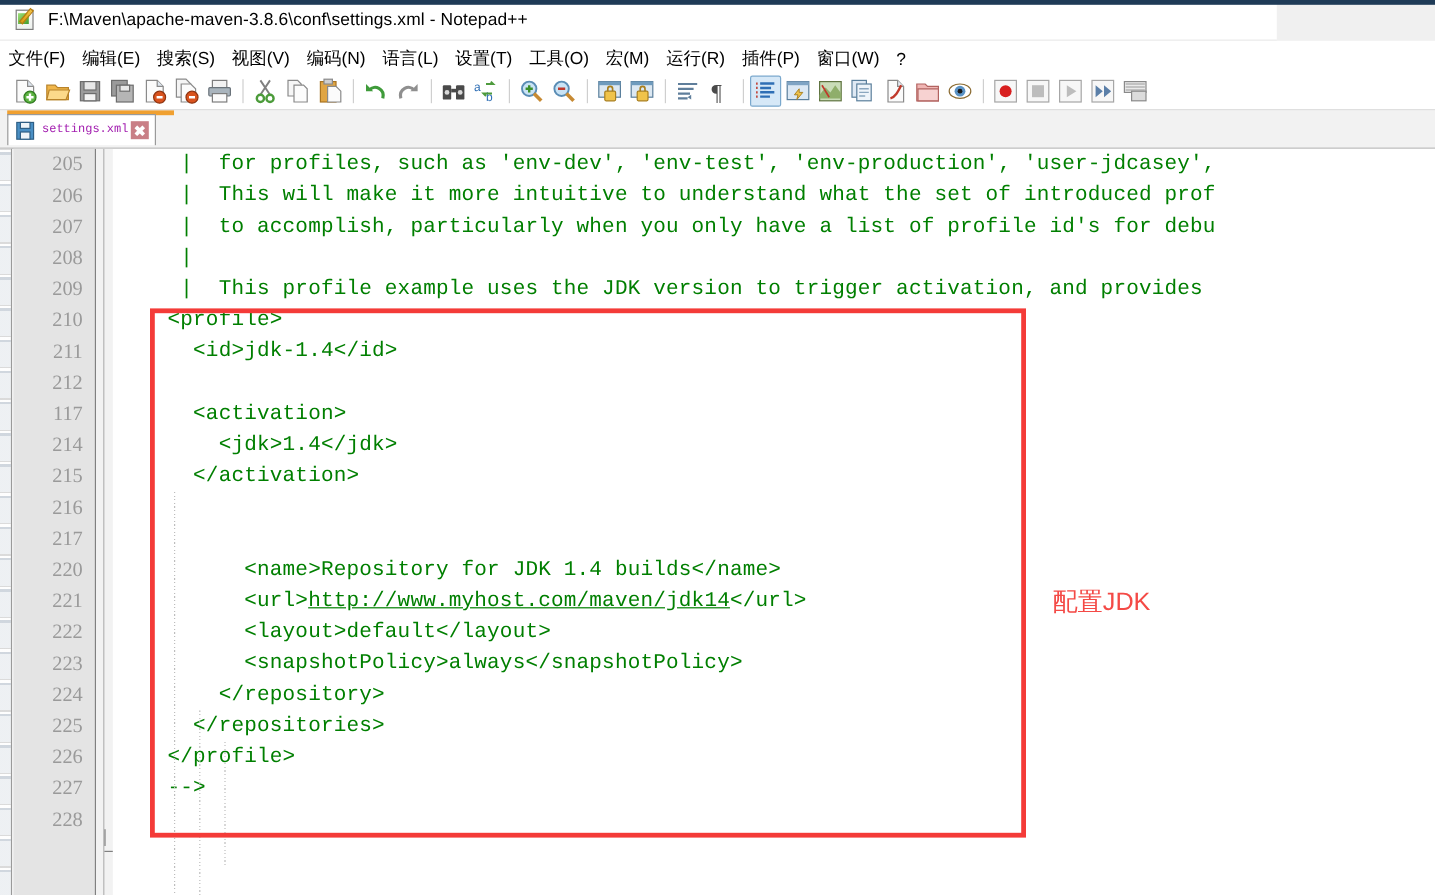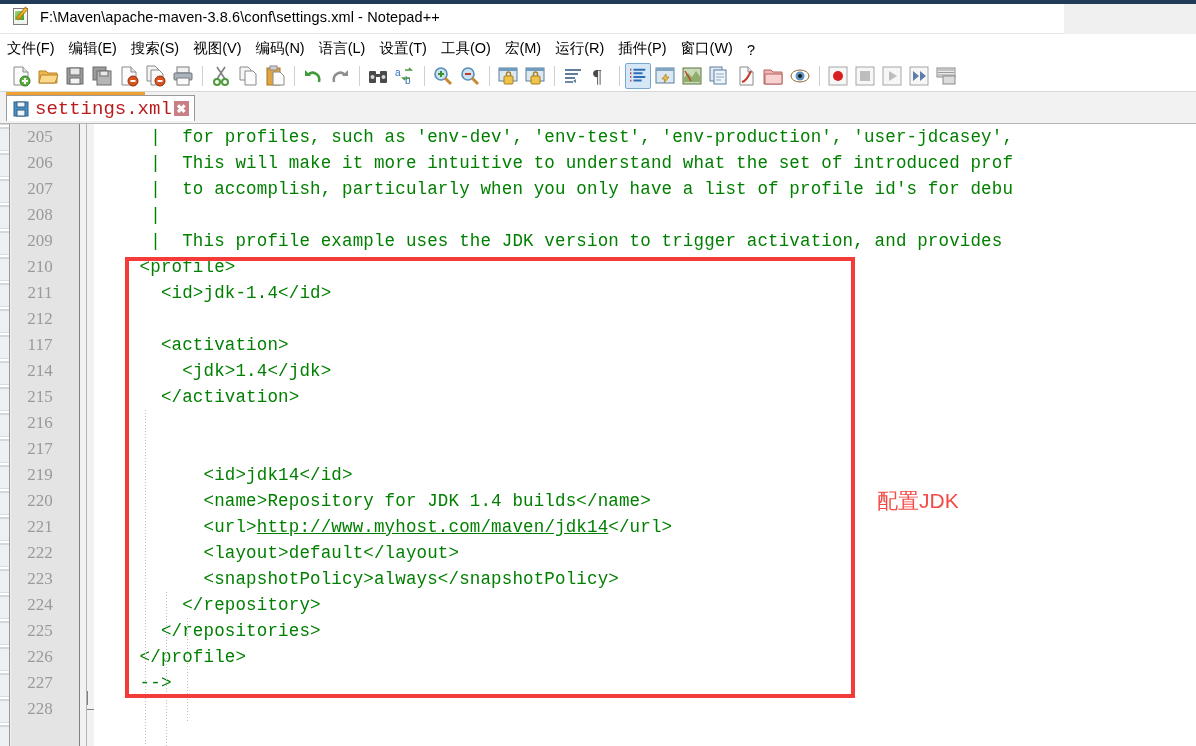--- a/index.html
+++ b/index.html
@@ -112,21 +112,21 @@
   .tab-topbar {
     position: absolute; left: 6px; top: 0px; width: 139px; height: 4px;
     background: #f0a030;
   }
   .tab-icon {
     position: relative;
     width: 16px; height: 16px; margin-right: 6px; flex: 0 0 auto;
   }
   .tab-label {
     font-family: "Liberation Mono", monospace;
-    font-size: 19px; color: #b91c1c; white-space: nowrap;
+    font-size: 10px; color: #a21caf; white-space: nowrap;
   }
   .tab-close {
     width: 15px; height: 15px; margin-left: 2px;
     background: #c97f86;
     color: #ffffff;
     font-size: 12px; font-weight: bold;
     display: flex; align-items: center; justify-content: center;
     line-height: 1;
     flex: 0 0 auto;
   }
@@ -176,21 +176,21 @@
     position: absolute; left: 0; top: 0; width: 1185px; height: 622px;
   }
   .line {
     position: relative;
     height: 26px;
     line-height: 26px;
     white-space: pre;
   }
   .ln {
     position: absolute; left: 0; top: 0;
-    width: 58px; text-align: center;
+    width: 58px; text-align: right;
     font-family: "Liberation Serif", serif;
     font-size: 17px;
     color: #9a9a9a;
   }
   .code {
     position: absolute; left: 86px; top: 0;
     font-family: "Liberation Mono", monospace;
     font-size: 17.5px;
     color: #007f00;
     white-space: pre;
@@ -570,21 +570,20 @@
         <div class="line"><span class="ln">208</span><span class="code">     |</span></div>
         <div class="line"><span class="ln">209</span><span class="code">     |  This profile example uses the JDK version to trigger activation, and provides</span></div>
         <div class="line"><span class="ln">210</span><span class="code">    &lt;profile&gt;</span></div>
         <div class="line"><span class="ln">211</span><span class="code">      &lt;id&gt;jdk-1.4&lt;/id&gt;</span></div>
         <div class="line"><span class="ln">212</span><span class="code"></span></div>
         <div class="line"><span class="ln">117</span><span class="code">      &lt;activation&gt;</span></div>
         <div class="line"><span class="ln">214</span><span class="code">        &lt;jdk&gt;1.4&lt;/jdk&gt;</span></div>
         <div class="line"><span class="ln">215</span><span class="code">      &lt;/activation&gt;</span></div>
         <div class="line"><span class="ln">216</span><span class="code"></span></div>
         <div class="line"><span class="ln">217</span></div>
-        <div class="line"><span class="ln">219</span><span class="code">          &lt;id&gt;jdk14&lt;/id&gt;</span></div>
         <div class="line"><span class="ln">220</span><span class="code">          &lt;name&gt;Repository for JDK 1.4 builds&lt;/name&gt;</span></div>
         <div class="line"><span class="ln">221</span><span class="code"><span>          &lt;url&gt;</span><span class="lnk">http://www.myhost.com/maven/jdk14</span><span>&lt;/url&gt;</span></span></div>
         <div class="line"><span class="ln">222</span><span class="code">          &lt;layout&gt;default&lt;/layout&gt;</span></div>
         <div class="line"><span class="ln">223</span><span class="code">          &lt;snapshotPolicy&gt;always&lt;/snapshotPolicy&gt;</span></div>
         <div class="line"><span class="ln">224</span><span class="code">        &lt;/repository&gt;</span></div>
         <div class="line"><span class="ln">225</span><span class="code">      &lt;/repositories&gt;</span></div>
         <div class="line"><span class="ln">226</span><span class="code">    &lt;/profile&gt;</span></div>
         <div class="line"><span class="ln">227</span><span class="code">    --&gt;</span></div>
         <div class="line"><span class="ln">228</span><span class="code"></span></div>
       </div>

